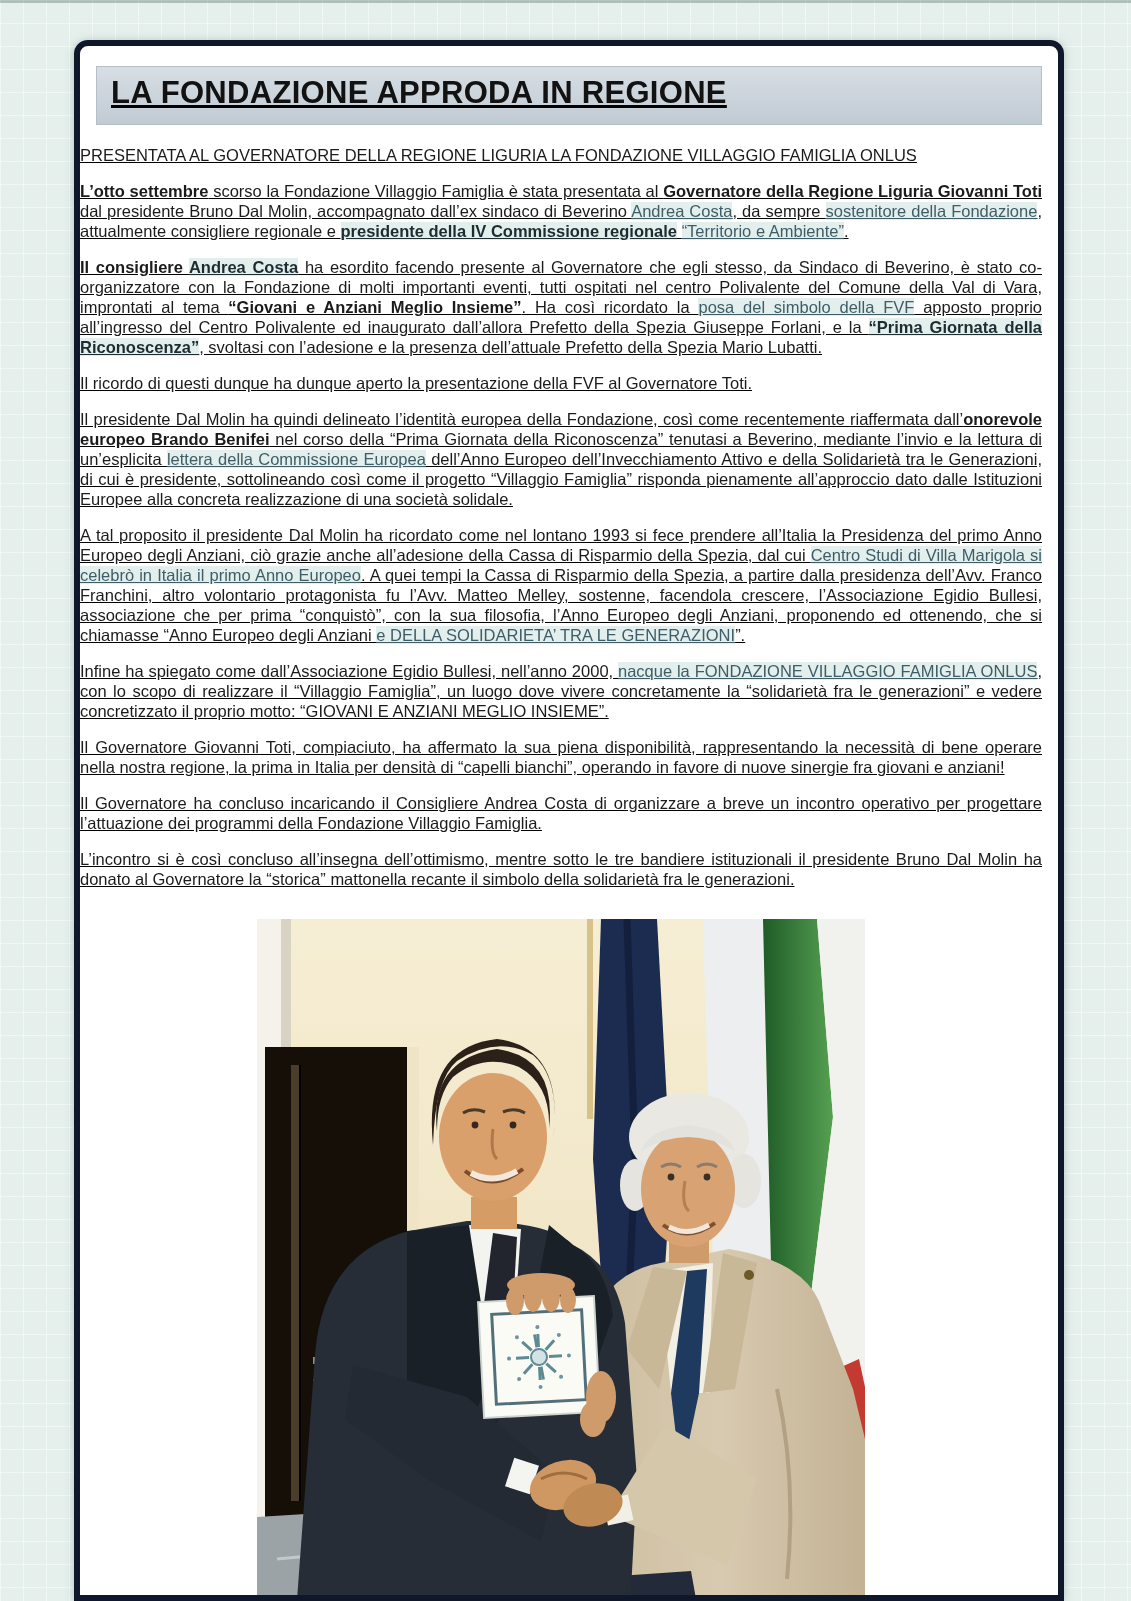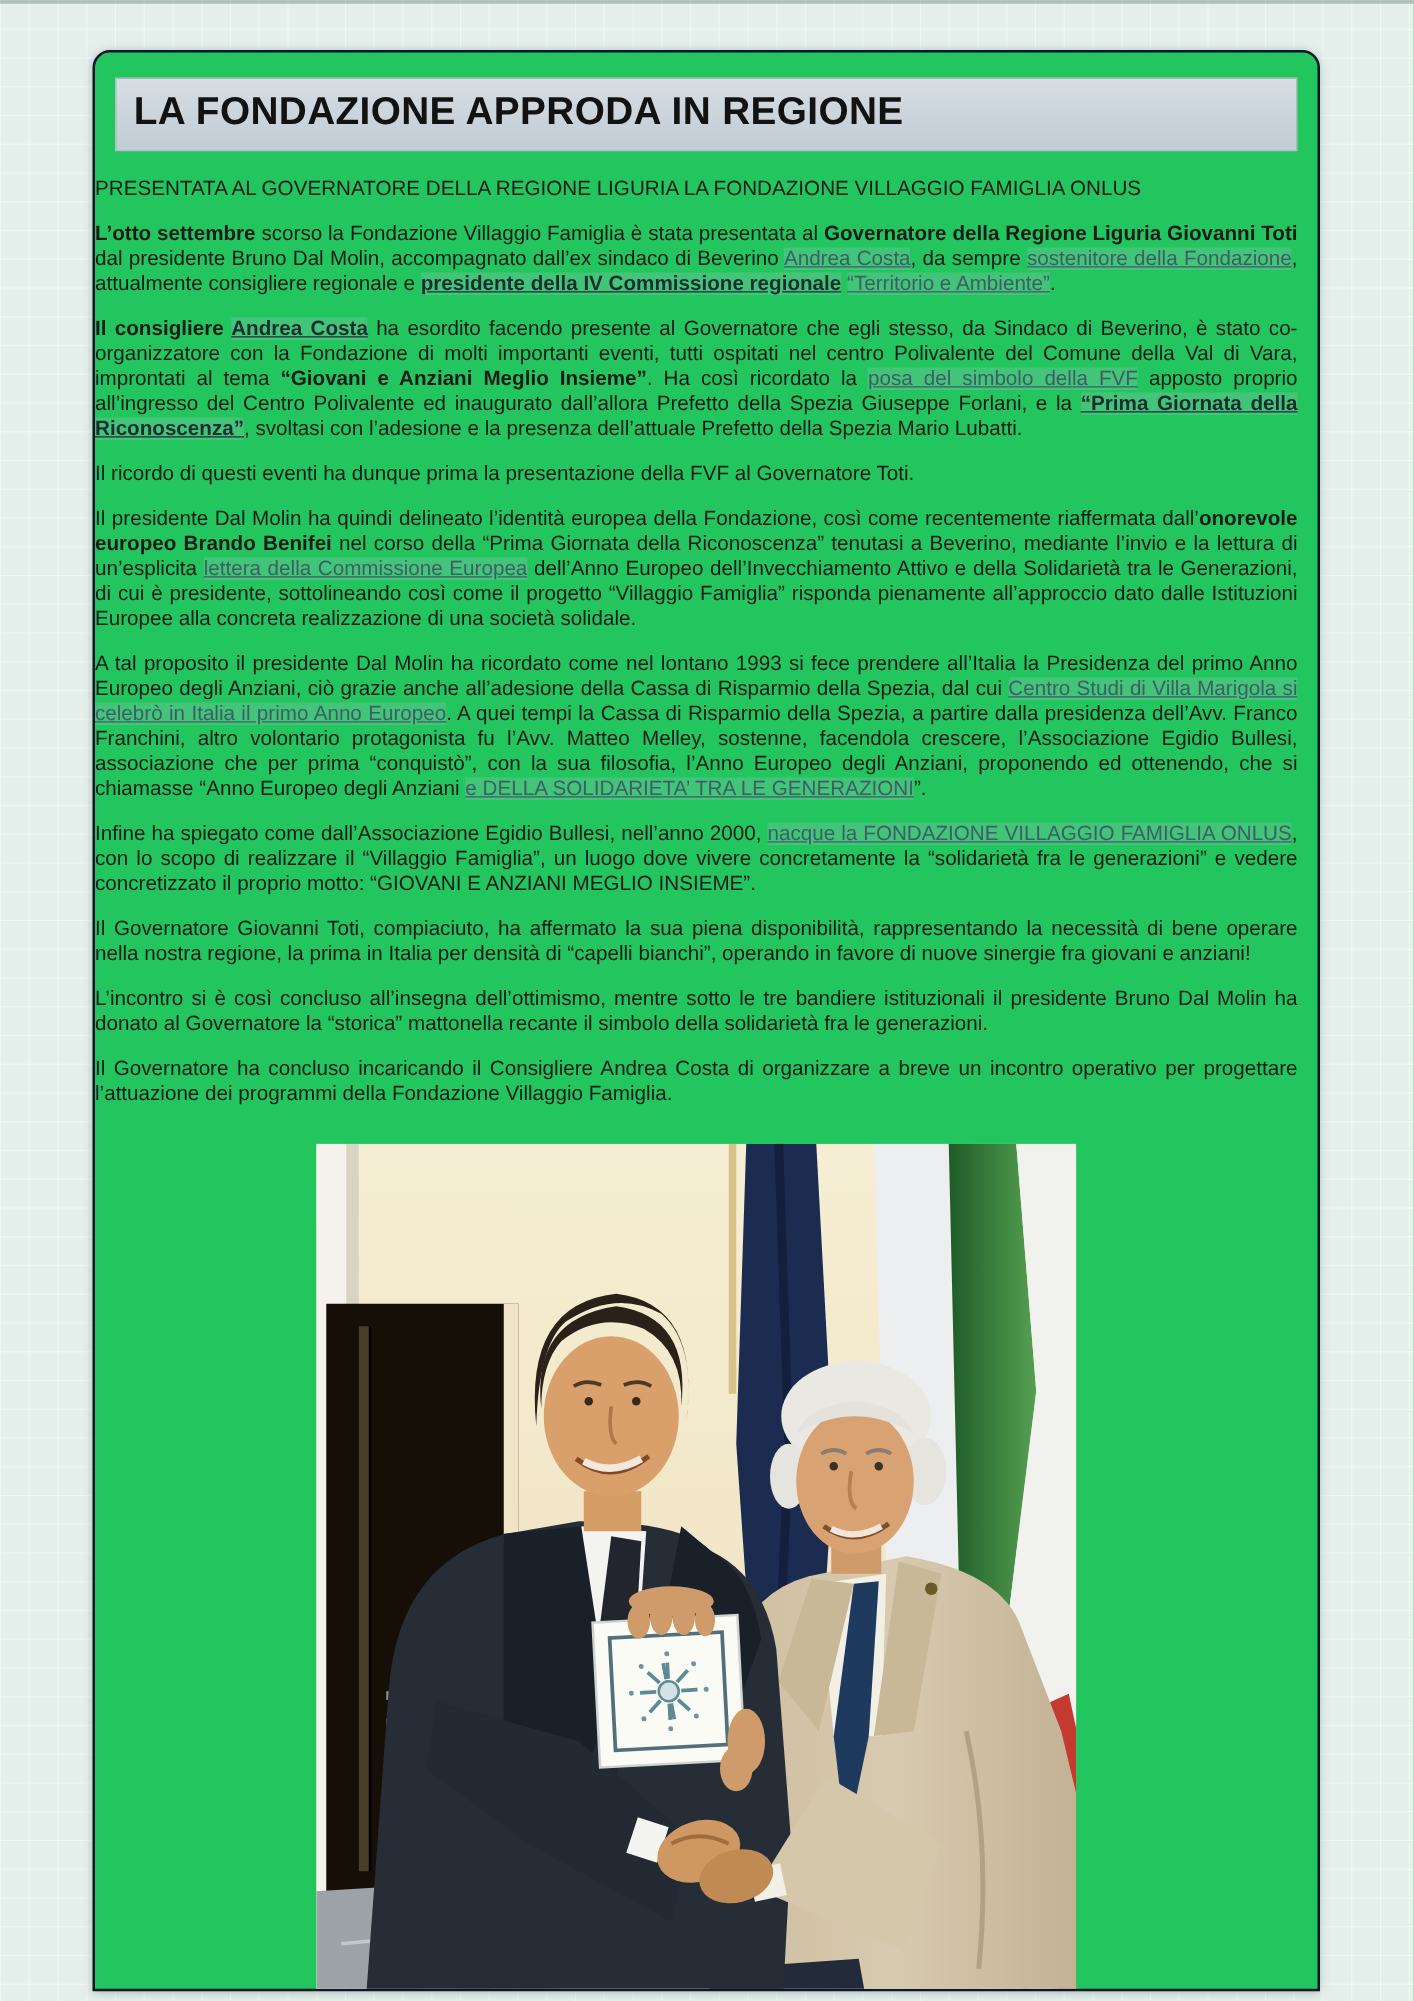--- a/index.html
+++ b/index.html
@@ -8,23 +8,24 @@
     background-color:#e5f0ec;
     background-image:
       linear-gradient(rgba(255,255,255,0.45) 1px, rgba(255,255,255,0) 1px),
       linear-gradient(90deg, rgba(255,255,255,0.45) 1px, rgba(255,255,255,0) 1px);
     background-size:23px 23px;
     font-family:"Liberation Sans", sans-serif;
   }
   .top-edge{position:absolute;left:0;top:0;width:1131px;height:3px;background:rgba(70,100,95,.35);}
   .content-box{
     position:absolute;left:74px;top:40px;width:978px;height:1549px;
-    background:#22c55e;border:2px solid #0f172a;border-radius:14px 14px 0 0;
+    background:#ffffff;border:6px solid #0f172a;border-radius:14px 14px 0 0;
     box-shadow:0 1px 8px rgba(130,150,145,.55);
     overflow:hidden;
+    text-decoration:underline;
   }
   .header-bar{
     margin:20px 16px 0 16px;
     background:linear-gradient(#d7dee4,#c1cbd4);
     border:1px solid #b6bfc8;
     padding:6px 14px 10px 14px;
   }
   h1.page-title{
     margin:2px 0 3px 0;font-size:31px;line-height:36px;font-weight:bold;
     color:#121212;letter-spacing:.3px;
@@ -59,27 +60,27 @@
   <div class="header-bar">
     <h1 class="page-title">LA FONDAZIONE APPRODA IN REGIONE</h1>
   </div>
 
   <div class="article-body">
     <p class="subtitle">PRESENTATA AL GOVERNATORE DELLA REGIONE LIGURIA LA FONDAZIONE VILLAGGIO FAMIGLIA ONLUS</p>
 
     <div id="paragraphs">
         <p class="para"><span class="b">L’otto settembre</span><span> scorso la Fondazione Villaggio Famiglia è stata presentata al </span><span class="b">Governatore della Regione Liguria Giovanni Toti</span><span> dal presidente Bruno Dal Molin, accompagnato dall’ex sindaco di Beverino </span><a href="#" class="lnk">Andrea Costa</a><span>, da sempre </span><a href="#" class="lnk">sostenitore della Fondazione</a><span>, attualmente consigliere regionale e </span><a href="#" class="lnk b">presidente della IV Commissione regionale</a><span> </span><a href="#" class="lnk">“Territorio e Ambiente”</a><span>.</span></p>
         <p class="para"><span class="b">Il consigliere </span><a href="#" class="lnk b">Andrea Costa</a><span> ha esordito facendo presente al Governatore che egli stesso, da Sindaco di Beverino, è stato co-organizzatore con la Fondazione di molti importanti eventi, tutti ospitati nel centro Polivalente del Comune della Val di Vara, improntati al tema </span><span class="b">“Giovani e Anziani Meglio Insieme”</span><span>. Ha così ricordato la </span><a href="#" class="lnk">posa del simbolo della FVF</a><span> apposto proprio all’ingresso del Centro Polivalente ed inaugurato dall’allora Prefetto della Spezia Giuseppe Forlani, e la </span><a href="#" class="lnk b">“Prima Giornata della Riconoscenza”</a><span>, svoltasi con l’adesione e la presenza dell’attuale Prefetto della Spezia Mario Lubatti.</span></p>
-        <p class="para"><span>Il ricordo di questi eventi ha dunque prima la presentazione della FVF  al Governatore Toti.</span></p>
+        <p class="para"><span>Il ricordo di questi dunque ha dunque aperto la presentazione della FVF  al Governatore Toti.</span></p>
         <p class="para"><span>Il presidente Dal Molin ha quindi delineato l’identità europea della Fondazione, così come recentemente riaffermata dall’</span><span class="b">onorevole europeo Brando Benifei</span><span> nel corso della “Prima Giornata della Riconoscenza” tenutasi a Beverino, mediante l’invio e la lettura di un’esplicita </span><a href="#" class="lnk">lettera della Commissione Europea</a><span> dell’Anno Europeo dell’Invecchiamento Attivo e della Solidarietà tra le Generazioni, di cui è presidente, sottolineando così come il progetto “Villaggio Famiglia” risponda pienamente all’approccio dato dalle Istituzioni Europee alla concreta realizzazione di una società solidale.</span></p>
         <p class="para"><span>A tal proposito il presidente Dal Molin ha ricordato come nel lontano 1993 si fece prendere all’Italia la Presidenza del primo Anno Europeo degli Anziani, ciò grazie anche all’adesione della Cassa di Risparmio della Spezia, dal cui </span><a href="#" class="lnk">Centro Studi di Villa Marigola si celebrò in Italia il primo Anno Europeo</a><span>. A quei tempi la Cassa di Risparmio della Spezia, a partire dalla presidenza dell’Avv. Franco Franchini, altro volontario protagonista fu l’Avv. Matteo Melley, sostenne, facendola crescere, l’Associazione Egidio Bullesi, associazione che per prima “conquistò”, con la sua filosofia, l’Anno Europeo degli Anziani, proponendo ed ottenendo, che si chiamasse “Anno Europeo degli Anziani </span><a href="#" class="lnk">e DELLA SOLIDARIETA’ TRA LE GENERAZIONI</a><span>”.</span></p>
         <p class="para"><span>Infine ha spiegato come dall’Associazione Egidio Bullesi, nell’anno 2000, </span><a href="#" class="lnk">nacque la FONDAZIONE VILLAGGIO FAMIGLIA ONLUS</a><span>, con lo scopo di realizzare il “Villaggio Famiglia”, un luogo dove vivere concretamente la “solidarietà fra le generazioni” e vedere concretizzato il proprio motto: “GIOVANI E ANZIANI MEGLIO INSIEME”.</span></p>
         <p class="para"><span>Il Governatore Giovanni Toti, compiaciuto, ha affermato la sua piena disponibilità, rappresentando la necessità di bene operare nella nostra regione, la prima in Italia per densità di “capelli bianchi”, operando in favore di nuove sinergie fra giovani e anziani!</span></p>
+        <p class="para"><span>Il Governatore ha concluso incaricando il Consigliere Andrea Costa di organizzare a breve un incontro operativo per progettare l’attuazione dei programmi della Fondazione Villaggio Famiglia.</span></p>
         <p class="para"><span>L’incontro si è così concluso all’insegna dell’ottimismo, mentre sotto le tre bandiere istituzionali il presidente Bruno Dal Molin ha donato al Governatore la “storica” mattonella recante il simbolo della solidarietà fra le generazioni.</span></p>
-        <p class="para"><span>Il Governatore ha concluso incaricando il Consigliere Andrea Costa di organizzare a breve un incontro operativo per progettare l’attuazione dei programmi della Fondazione Villaggio Famiglia.</span></p>
       </div>
 
     <figure class="photo" aria-label="Due uomini si stringono la mano sotto le bandiere istituzionali: la mattonella con il simbolo della solidarietà fra le generazioni viene mostrata">
       <svg viewBox="0 0 608 708" width="608" height="708" xmlns="http://www.w3.org/2000/svg">
         <defs>
           <linearGradient id="wall" x1="0" y1="0" x2="0" y2="1">
             <stop offset="0" stop-color="#f6eed4"></stop>
               <stop offset="0.6" stop-color="#f0e4c4"></stop>
               <stop offset="1" stop-color="#ece0c2"></stop>
           </linearGradient>

